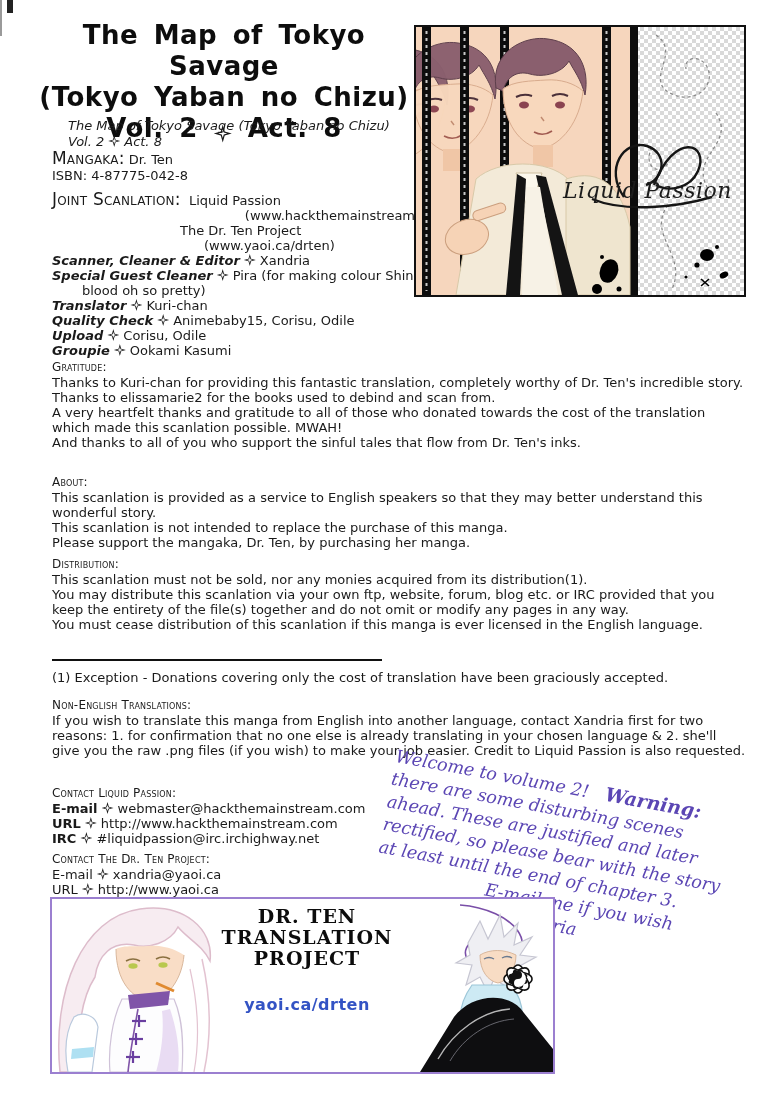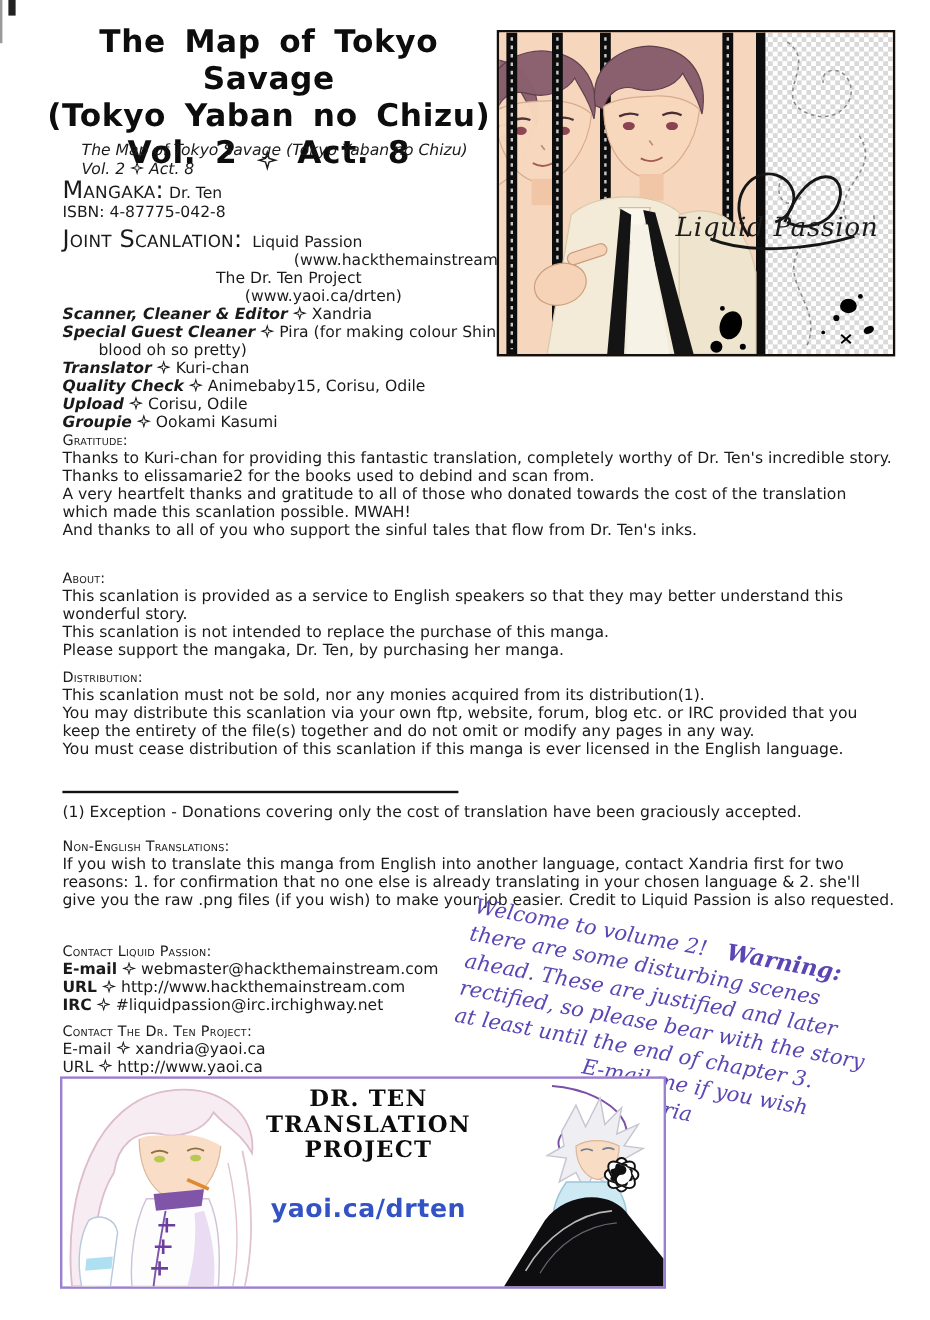--- a/index.html
+++ b/index.html
@@ -20,21 +20,21 @@
   .star{display:inline-block;width:12px;height:12px;position:relative;vertical-align:-1px;margin:0 4px;}
   .star::before{content:"";position:absolute;inset:0;background:#1a1a1a;
     clip-path:polygon(50% 0,61% 39%,100% 50%,61% 61%,50% 100%,39% 61%,0 50%,39% 39%);}
   .star::after{content:"";position:absolute;inset:3px;background:#fff;
     clip-path:polygon(50% 0,61% 39%,100% 50%,61% 61%,50% 100%,39% 61%,0 50%,39% 39%);}
   .star.lg{width:18px;height:18px;position:relative;top:5px;margin:0;}
   .star.lg::after{inset:4.5px;}
 
   .info-block{left:52px;top:118px;font-size:13px;line-height:16px;}
   .ital{font-style:italic;margin-left:16px;}
-  .sc{font-variant:small-caps;font-size:20px;letter-spacing:0.2px;}
+  .sc{font-variant:small-caps;font-size:17px;letter-spacing:0.2px;}
 
   .credits{left:52px;top:192px;font-size:13px;line-height:15px;width:400px;}
   .crow{padding-left:30px;text-indent:-30px;}
   .rl{font-weight:bold;font-style:italic;}
   .sub1{padding-left:150px;text-align:right;}
   .sub2{padding-left:128px;}
   .sub3{padding-left:152px;}
 
   .sec{left:52px;width:695px;font-size:13px;line-height:15px;}
   .sec-h{font-variant:small-caps;font-size:12px;letter-spacing:0.2px;}
@@ -58,21 +58,21 @@
   .cover-logo{position:absolute;left:147px;top:151px;width:182px;font-family:"DejaVu Serif",serif;
               font-style:italic;font-size:22px;color:#1c1c1c;letter-spacing:0.5px;}
 
   
   .banner{left:50px;top:897px;width:505px;height:177px;border:2px solid #9b7fd0;box-sizing:border-box;background:#fff;}
   .banner svg{position:absolute;left:0;top:0;}
   .banner-title{position:absolute;left:160px;top:7px;width:190px;text-align:center;
                 font-family:"DejaVu Serif",serif;font-weight:bold;font-size:19px;line-height:21px;
                 letter-spacing:1px;color:#0c0c0c;}
   .banner-url{position:absolute;left:160px;top:96px;width:190px;text-align:center;
-              font-family:"DejaVu Sans",sans-serif;font-weight:bold;font-size:21px;letter-spacing:0.5px;}
+              font-family:"DejaVu Sans",sans-serif;font-weight:bold;font-size:16px;letter-spacing:0.5px;}
 </style>
 </head>
 <body>
 
 <div class="page">
 
   <div class="abs corner-line"></div>
   <div class="abs corner-tick"></div>
 
   <div class="abs title-block">

